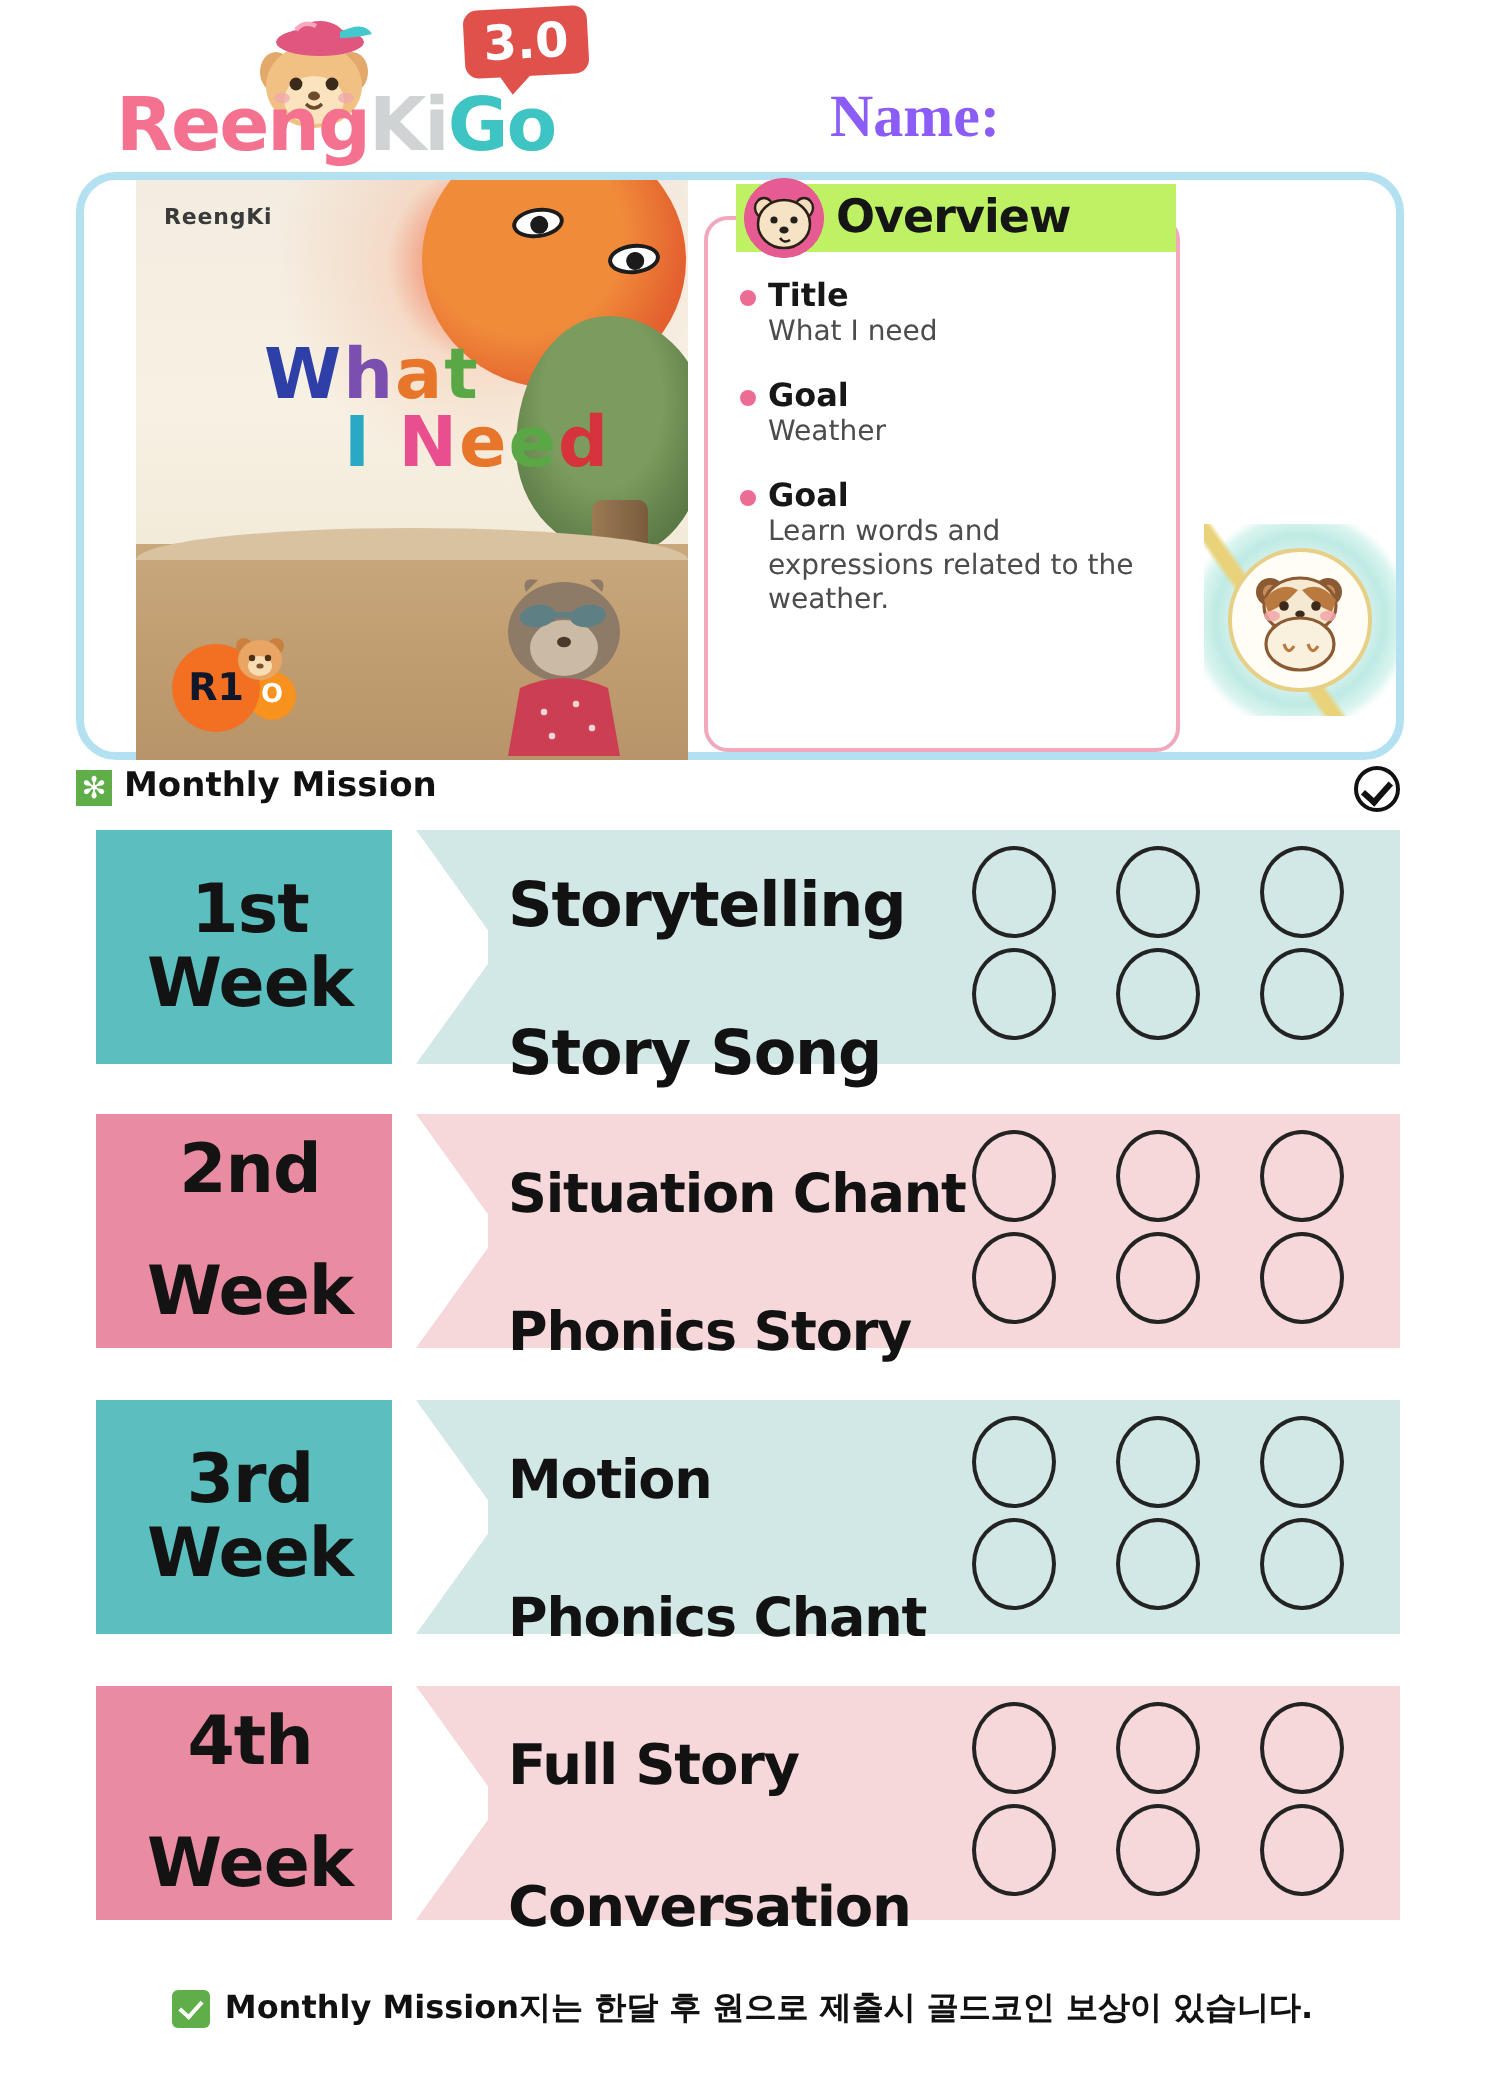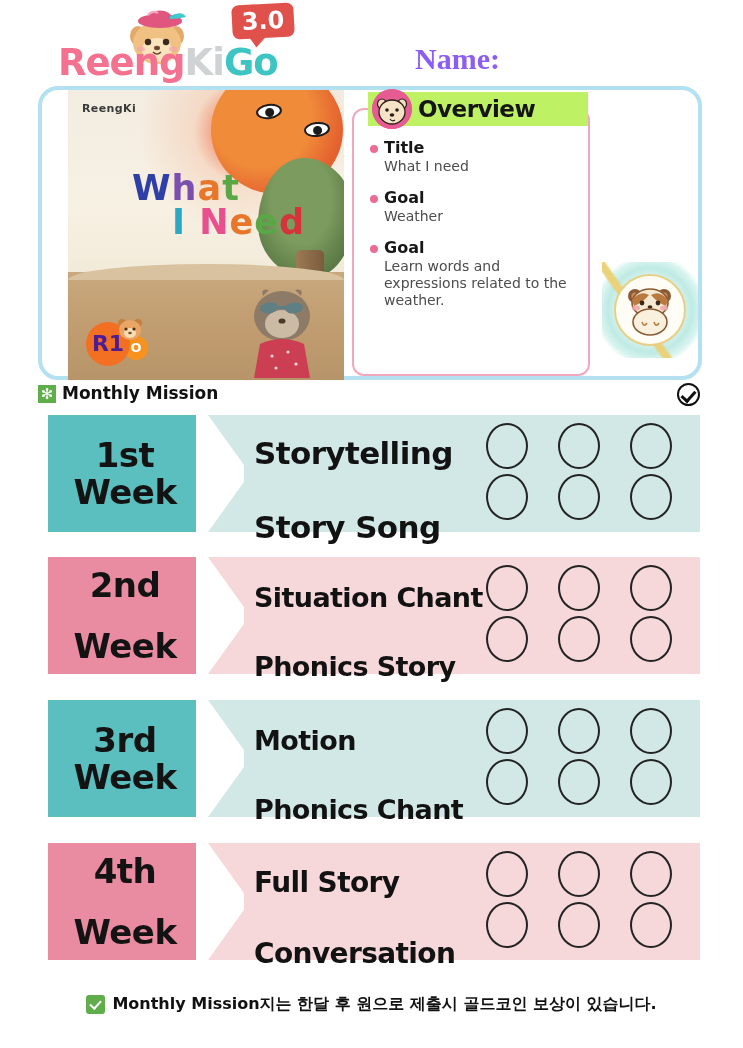--- a/index.html
+++ b/index.html
@@ -181,24 +181,24 @@
   .c-grn  { color: #5aa845; }
   .c-pnk  { color: #e94f8e; }
   .c-cyn  { color: #2aa9c4; }
   .c-red  { color: #d7333d; }
   .bc-r1 {
     position: absolute;
     left: 18px; top: 232px;
     width: 44px; height: 44px;
     border-radius: 50%;
     background: #f36f21;
-    color: #4c1d95;
-    font-family: "DejaVu Sans", sans-serif;
-    font-weight: bold;
-    font-size: 22px;
+    color: #0f172a;
+    font-family: "DejaVu Sans", sans-serif;
+    font-weight: bold;
+    font-size: 19px;
     text-align: center;
     line-height: 44px;
   }
   .bc-r1-o {
     position: absolute;
     left: 56px; top: 246px;
     width: 24px; height: 24px;
     border-radius: 50%;
     background: #f7921e;
     color: #fff;

